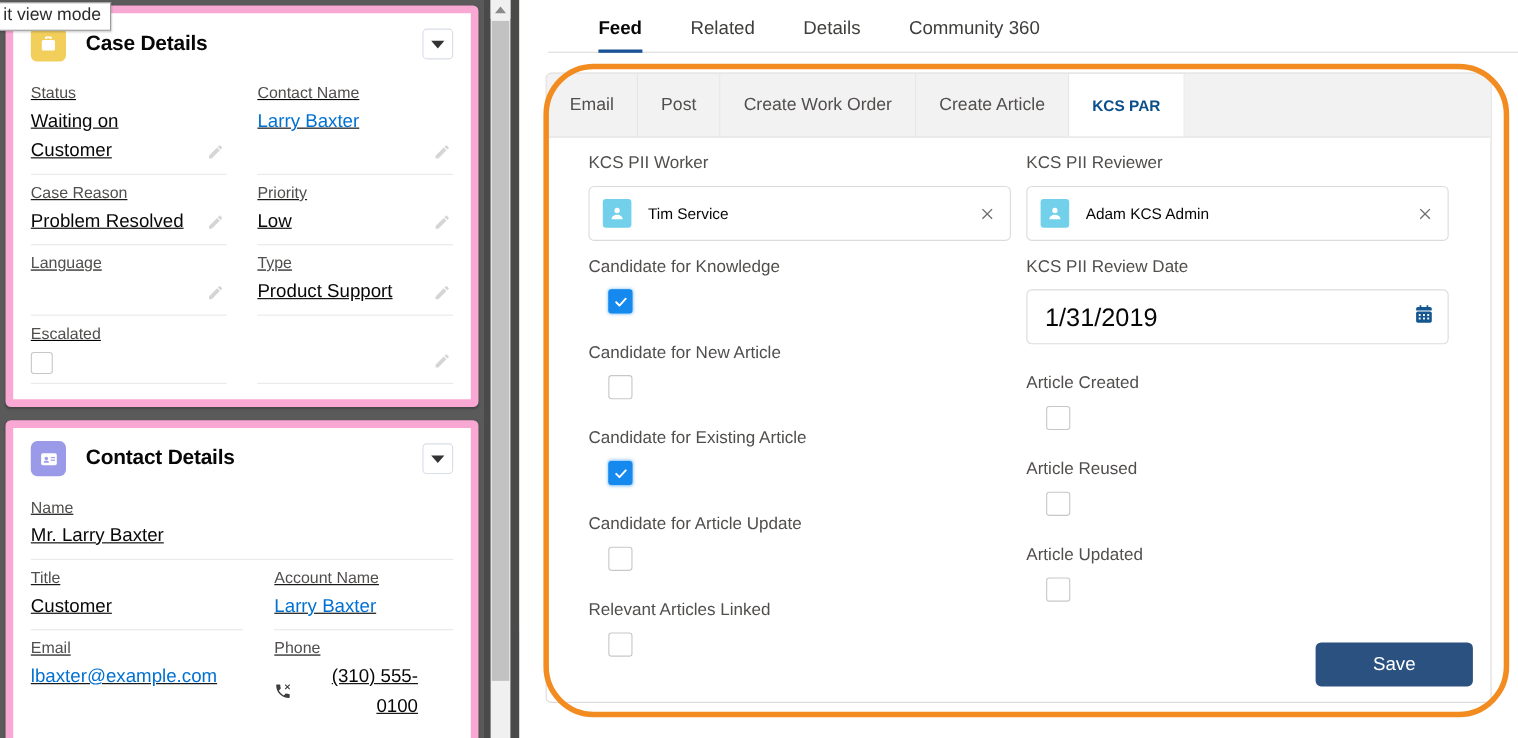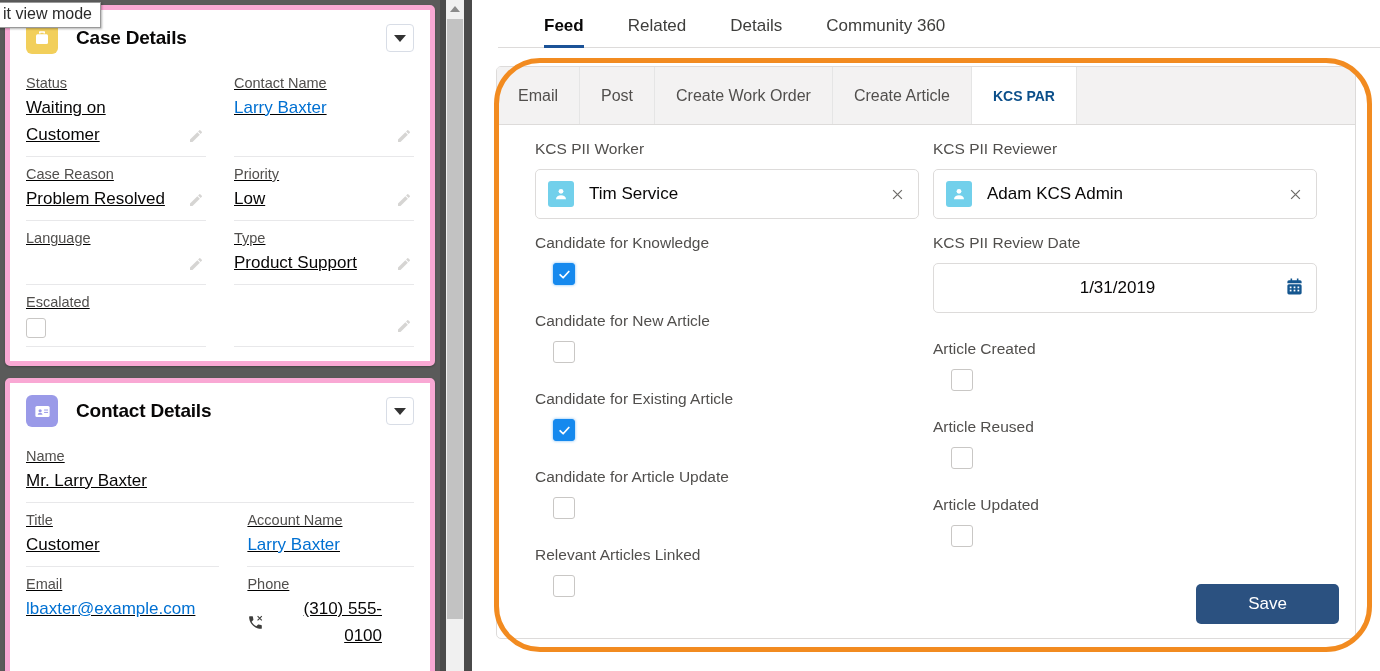--- a/index.html
+++ b/index.html
@@ -21,21 +21,21 @@
     position: absolute;
     left: 0; top: 0;
     width: 440px; height: 671px;
     background: #5a5a5a;
     padding: 5px 5px 0 5px;
     overflow: hidden;
   }
 
   .card {
     background: #ffffff;
-    border: 5px solid #f9a8d4;
+    border: 7px solid #f9a8d4;
     border-radius: 5px;
     margin-bottom: 12px;
     padding: 0 16px 14px 16px;
     box-shadow: 0 1px 2px rgba(0,0,0,0.25);
   }
 
   .card-header {
     display: flex;
     align-items: center;
     height: 56px;
@@ -244,44 +244,43 @@
     position: relative;
   }
   .avatar {
     width: 26px; height: 26px;
     border-radius: 3px;
     background: #72d0eb;
     display: flex; align-items: center; justify-content: center;
     flex: 0 0 auto;
   }
   .lookup-text {
-    font-size: 17px;
+    font-size: 14px;
     color: #080707;
     margin-left: 15px;
     flex: 1;
   }
   .lookup-clear {
     width: 18px; height: 18px;
     display: flex; align-items: center; justify-content: center;
     color: #706e6b;
   }
   .datebox {
     height: 50px;
     border: 1px solid #dddbda;
     border-radius: 5px;
     background: #fff;
     display: flex;
     align-items: center;
     padding: 0 12px 0 16px;
   }
   .date-text {
-    font-size: 17px;
+    font-size: 23px;
     color: #080707;
     flex: 1;
-    text-align: center;
   }
   .cbox {
     width: 22px; height: 22px;
     border-radius: 3px;
     border: 1px solid #c9c7c5;
     background: #fff;
     display: flex; align-items: center; justify-content: center;
     margin-left: 18px;
   }
   .cbox.checked {

